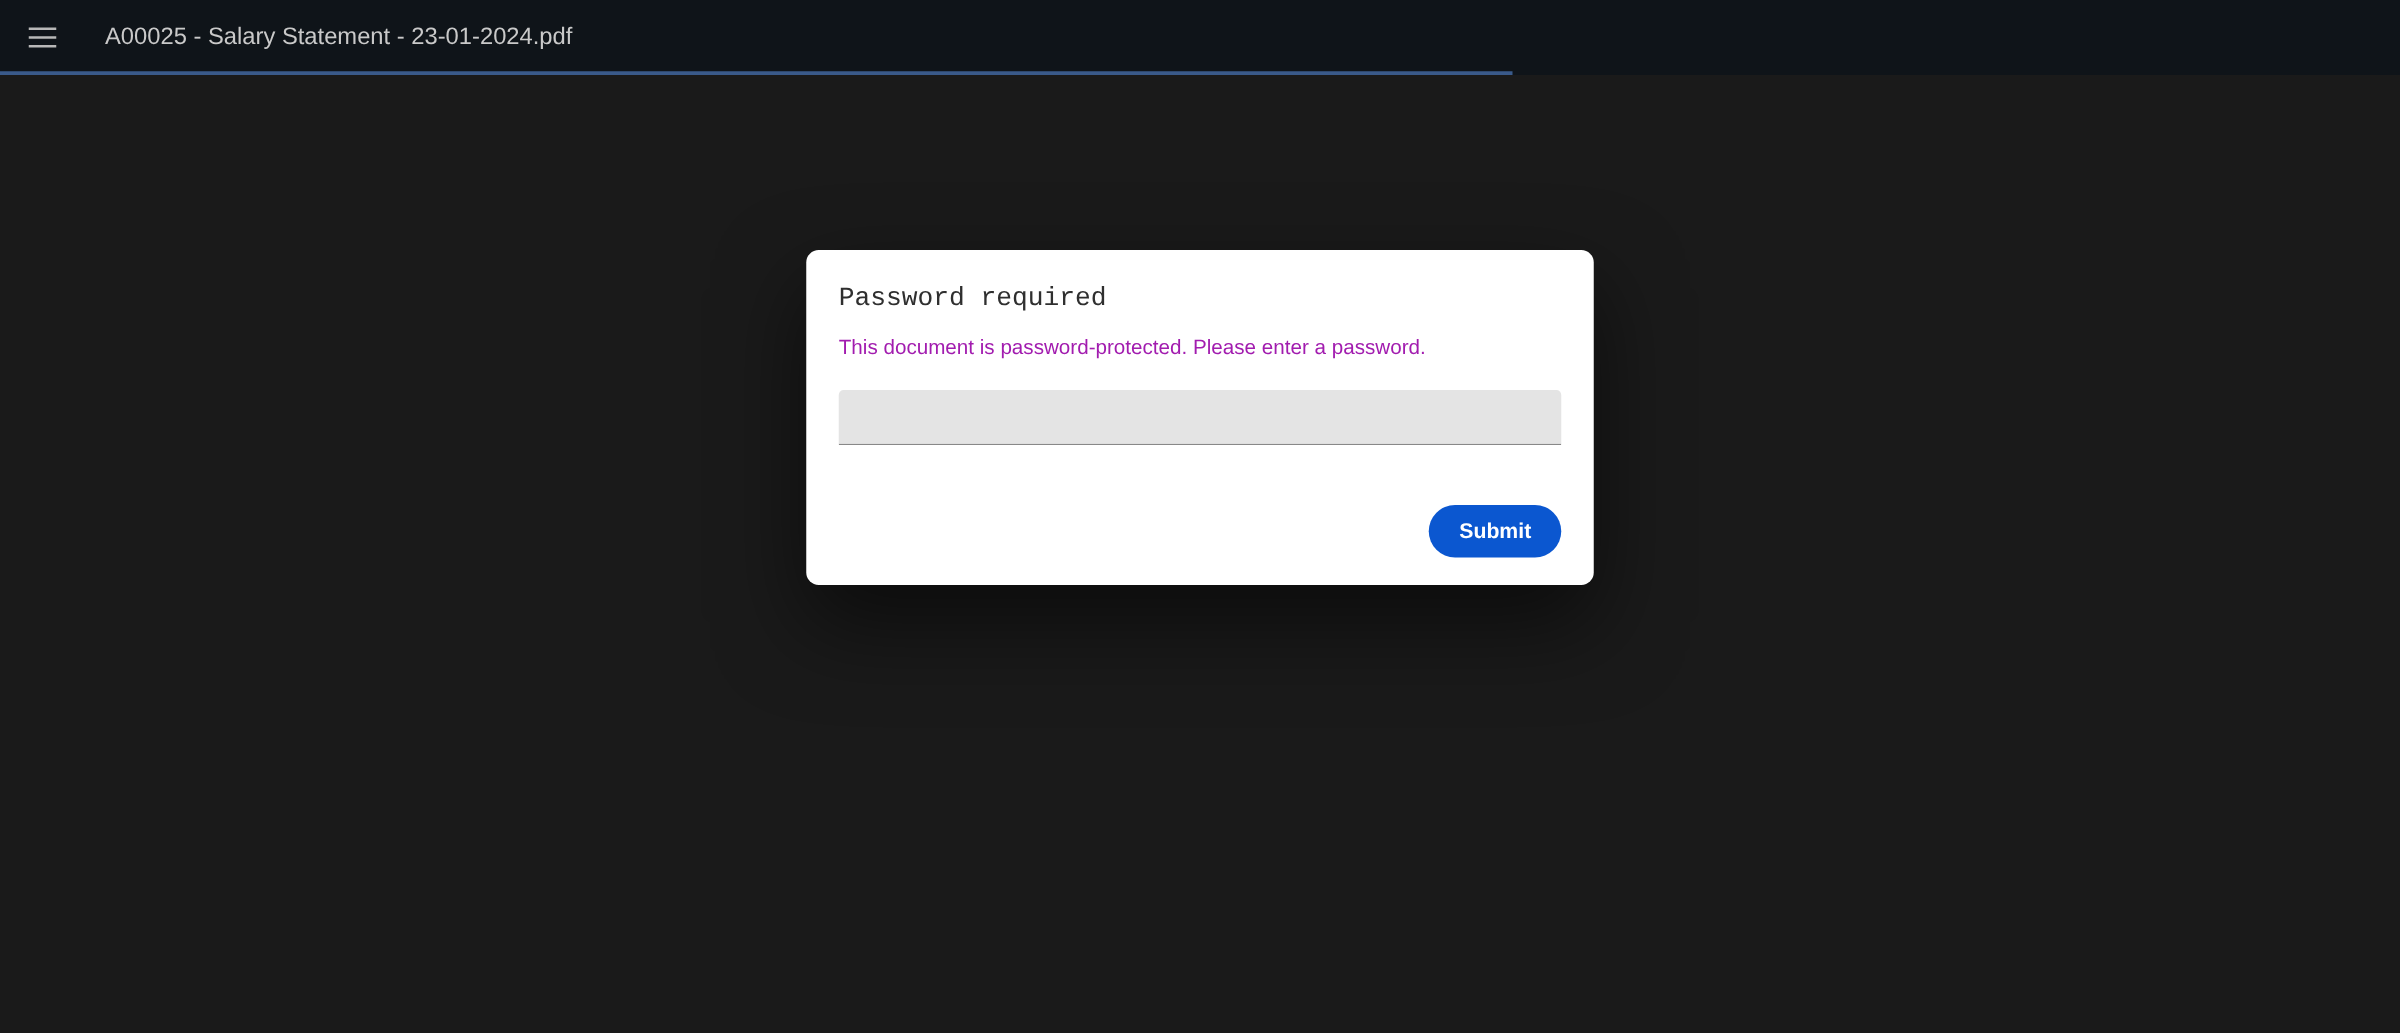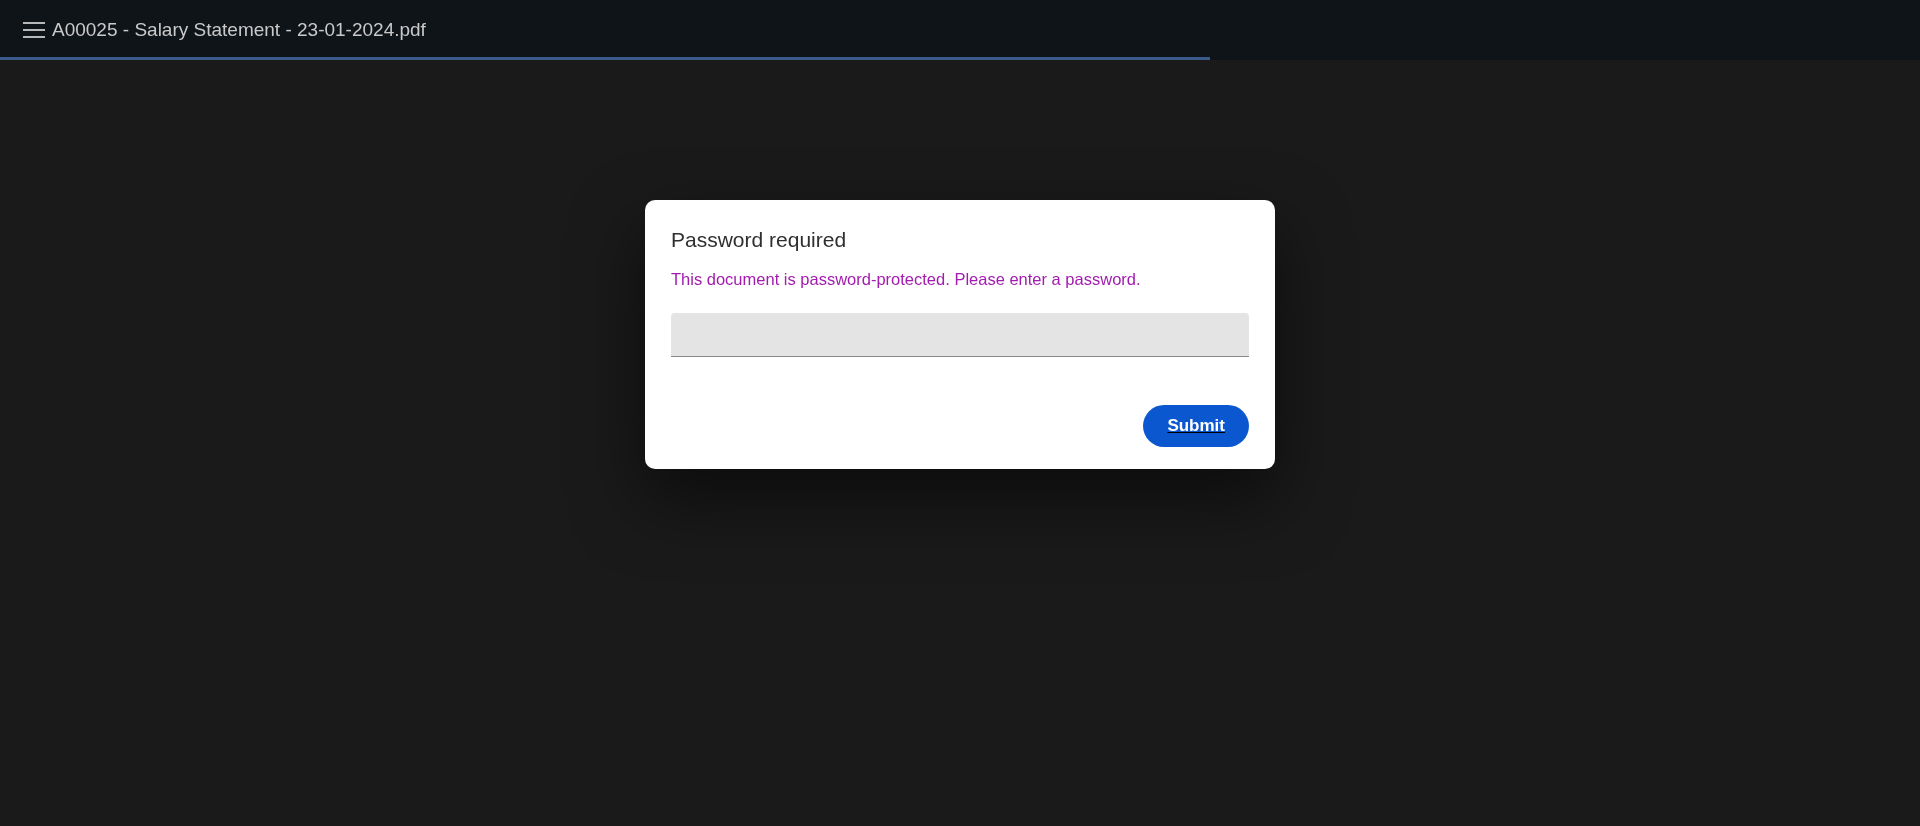--- a/index.html
+++ b/index.html
@@ -33,20 +33,21 @@
       gap: 5px;
       cursor: pointer;
       border-radius: 4px;
     }
     .hamburger-bar {
       width: 22px;
       height: 2px;
       background: #b8b8b8;
     }
     .file-title {
+      margin-left: 32px;
       color: #c9c9c9;
       font-size: 19px;
       font-weight: 400;
     }
     .progress-bar {
       position: absolute;
       bottom: 0;
       left: 0;
       height: 3px;
       width: 63%;
@@ -63,20 +64,21 @@
       background: #ffffff;
       border-radius: 10px;
       padding: 28px 26px 22px 26px;
       box-shadow: 0 30px 70px rgba(0,0,0,0.55);
     }
     .dialog-title {
       font-size: 21px;
       color: #2f2f2f;
       font-weight: 400;
       margin-bottom: 18px;
+      font-family: Liberation Mono, monospace;
     }
     .dialog-message {
       font-size: 16.5px;
       color: #a21caf;
       margin-bottom: 24px;
     }
     .password-input {
       width: 100%;
       height: 44px;
       background: #e4e4e4;
@@ -84,21 +86,20 @@
       border-bottom: 1px solid #888;
       border-radius: 4px 4px 0 0;
       padding: 0 12px;
       font-size: 16px;
       outline: none;
     }
     .dialog-actions {
       display: flex;
       justify-content: flex-end;
       margin-top: 48px;
-      text-decoration: underline;
     }
     .submit-btn {
       background: #0b57d0;
       color: #fff;
       font-size: 17px;
       font-weight: 600;
       border: none;
       border-radius: 22px;
       padding: 11px 24px;
       cursor: pointer;

